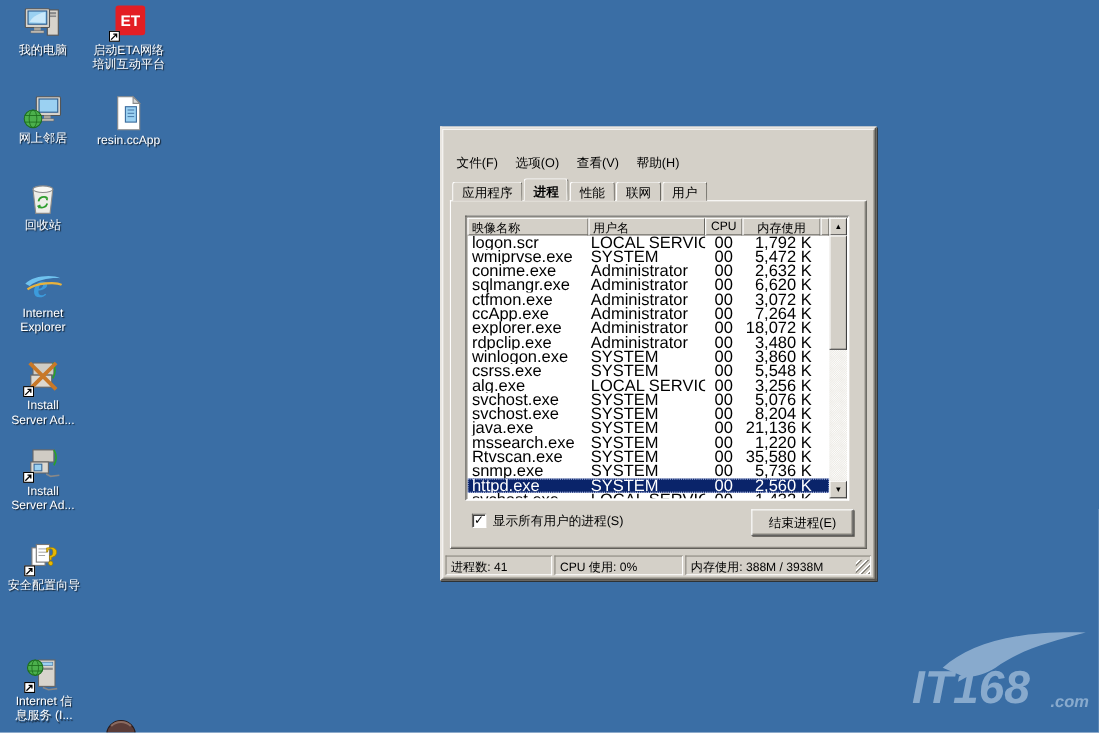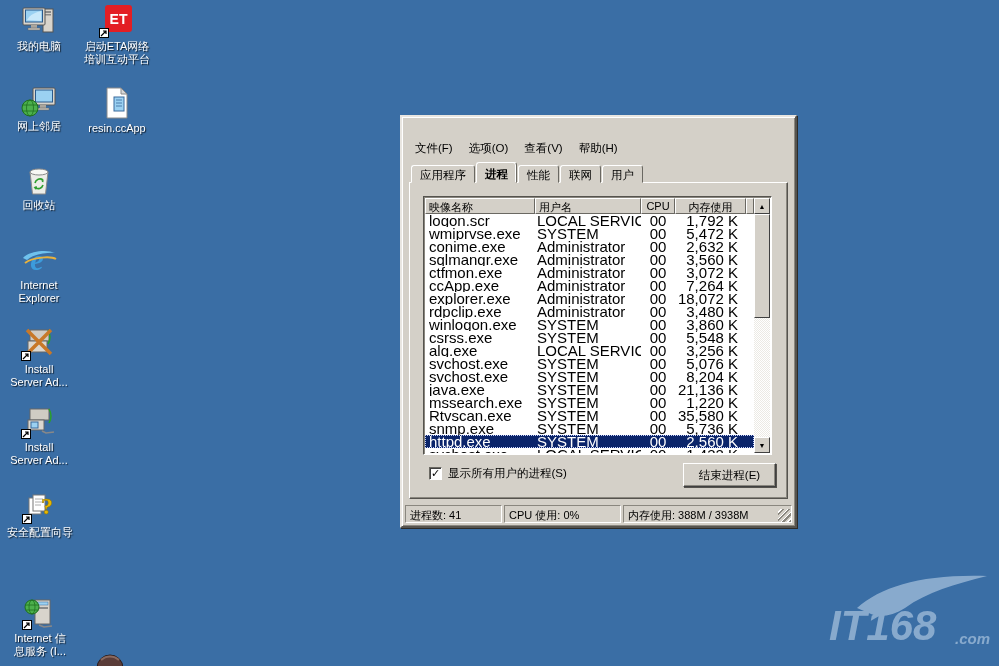--- a/index.html
+++ b/index.html
@@ -339,21 +339,21 @@
               <div class="proc-row">
                 <div class="c-name">conime.exe</div>
                 <div class="c-user">Administrator</div>
                 <div class="c-cpu">00</div>
                 <div class="c-mem">2,632 K</div>
               </div>
               <div class="proc-row">
                 <div class="c-name">sqlmangr.exe</div>
                 <div class="c-user">Administrator</div>
                 <div class="c-cpu">00</div>
-                <div class="c-mem">3,560 K</div>
+                <div class="c-mem">6,620 K</div>
               </div>
               <div class="proc-row">
                 <div class="c-name">ctfmon.exe</div>
                 <div class="c-user">Administrator</div>
                 <div class="c-cpu">00</div>
                 <div class="c-mem">3,072 K</div>
               </div>
               <div class="proc-row">
                 <div class="c-name">ccApp.exe</div>
                 <div class="c-user">Administrator</div>

